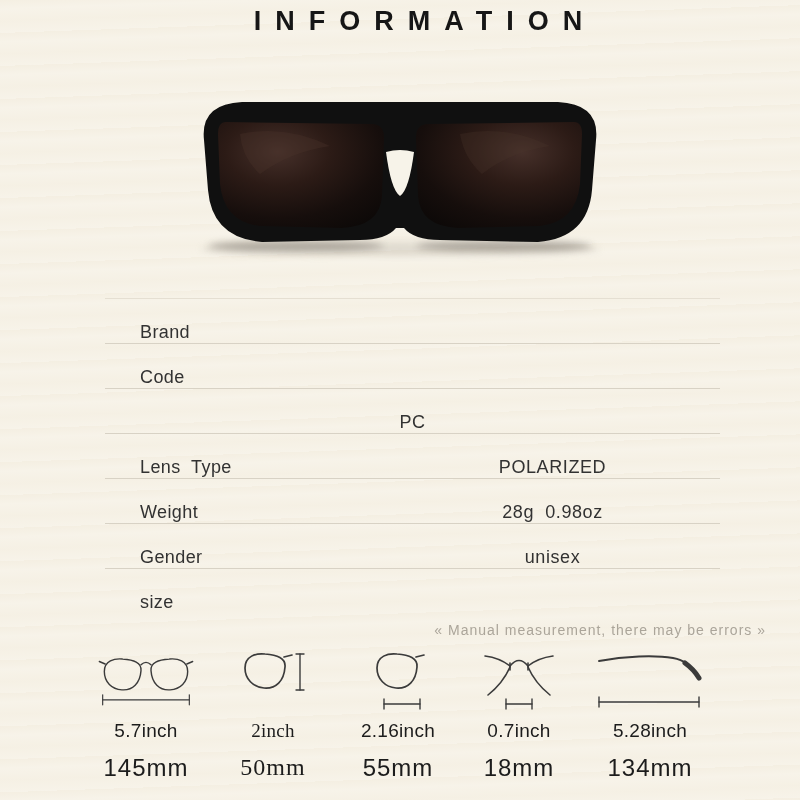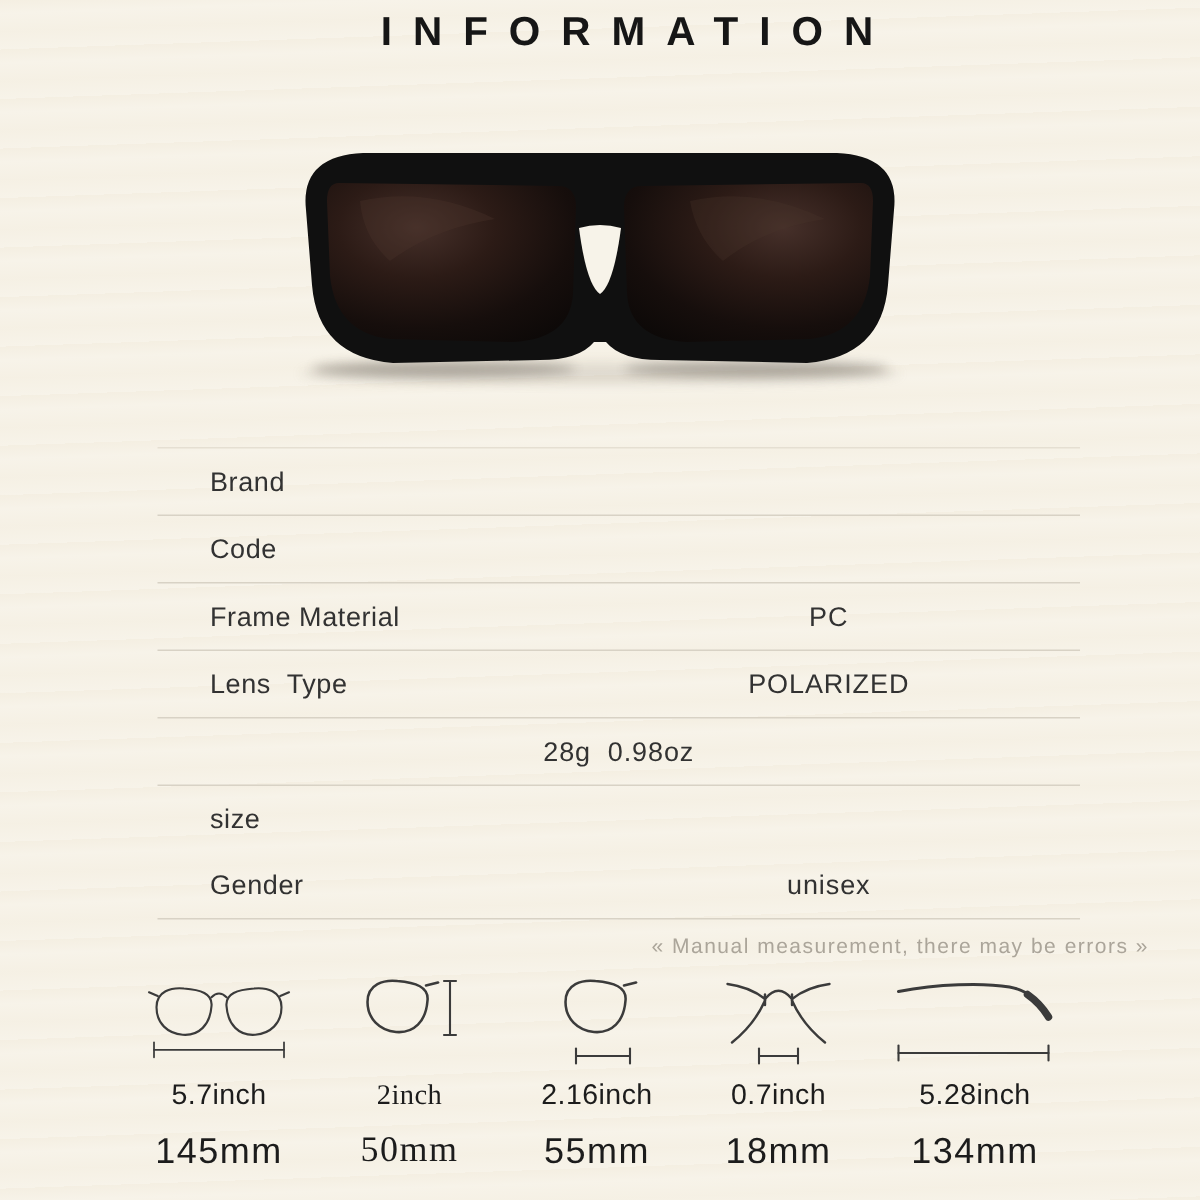--- a/index.html
+++ b/index.html
@@ -13,21 +13,21 @@
     padding-left:36px;
   }
   .title{
     position:absolute;top:6px;left:0;right:0;text-align:center;
     font-size:27px;font-weight:bold;letter-spacing:14px;text-indent:14px;
     color:#161616;
   }
   .sunglasses-wrap{position:absolute;left:190px;top:88px;width:420px;height:175px;}
   .spec-table{position:absolute;left:105px;top:298px;width:615px;}
   .spec-row{
-    height:44px;display:flex;align-items:center;
+    height:44px;display:flex;align-items:flex-end;
     border-bottom:1px solid #d8d2c5;
     font-size:18px;color:#323232;
   }
   .spec-row.first{border-top:1px solid #e5dfd2;}
   .spec-row.last{border-bottom:none;}
   .spec-label{padding-left:35px;width:245px;letter-spacing:0.4px;white-space:pre;}
   .spec-value{flex:1;text-align:center;letter-spacing:0.6px;white-space:pre;}
   .note{
     position:absolute;top:622px;right:70px;
     font-size:14px;color:#aba59a;letter-spacing:1px;
@@ -82,37 +82,37 @@
   <div class="spec-table">
     <div class="spec-row first">
       <div class="spec-label">Brand</div>
       <div class="spec-value"></div>
     </div>
     <div class="spec-row">
       <div class="spec-label">Code</div>
       <div class="spec-value"></div>
     </div>
     <div class="spec-row">
-      <div class="spec-label">Frame Material</div>
       <div class="spec-value">PC</div>
     </div>
     <div class="spec-row">
       <div class="spec-label">Lens  Type</div>
       <div class="spec-value">POLARIZED</div>
     </div>
     <div class="spec-row">
+      <div class="spec-label">Weight</div>
       <div class="spec-value">28g  0.98oz</div>
+    </div>
+    <div class="spec-row">
+      <div class="spec-label">Gender</div>
+      <div class="spec-value">unisex</div>
     </div>
     <div class="spec-row last">
       <div class="spec-label">size</div>
       <div class="spec-value"></div>
-    </div>
-    <div class="spec-row">
-      <div class="spec-label">Gender</div>
-      <div class="spec-value">unisex</div>
     </div>
   </div>
 
   <div class="note">« Manual measurement, there may be errors »</div>
 
   <div class="m-col c1">
     <div class="m-icon">
       <svg width="100" height="70" viewBox="0 0 120 66" fill="none" stroke="#3b3b3b" stroke-width="1.7" stroke-linecap="round">
         <path d="M10,24 C10,11 22,8 32,9 C45,10 55,13 54,23 C53,38 44,47 31,46 C19,45 10,37 10,24 Z"></path>
         <path d="M10,24 C10,11 22,8 32,9 C45,10 55,13 54,23 C53,38 44,47 31,46 C19,45 10,37 10,24 Z" transform="translate(120 0) scale(-1 1)"></path>

